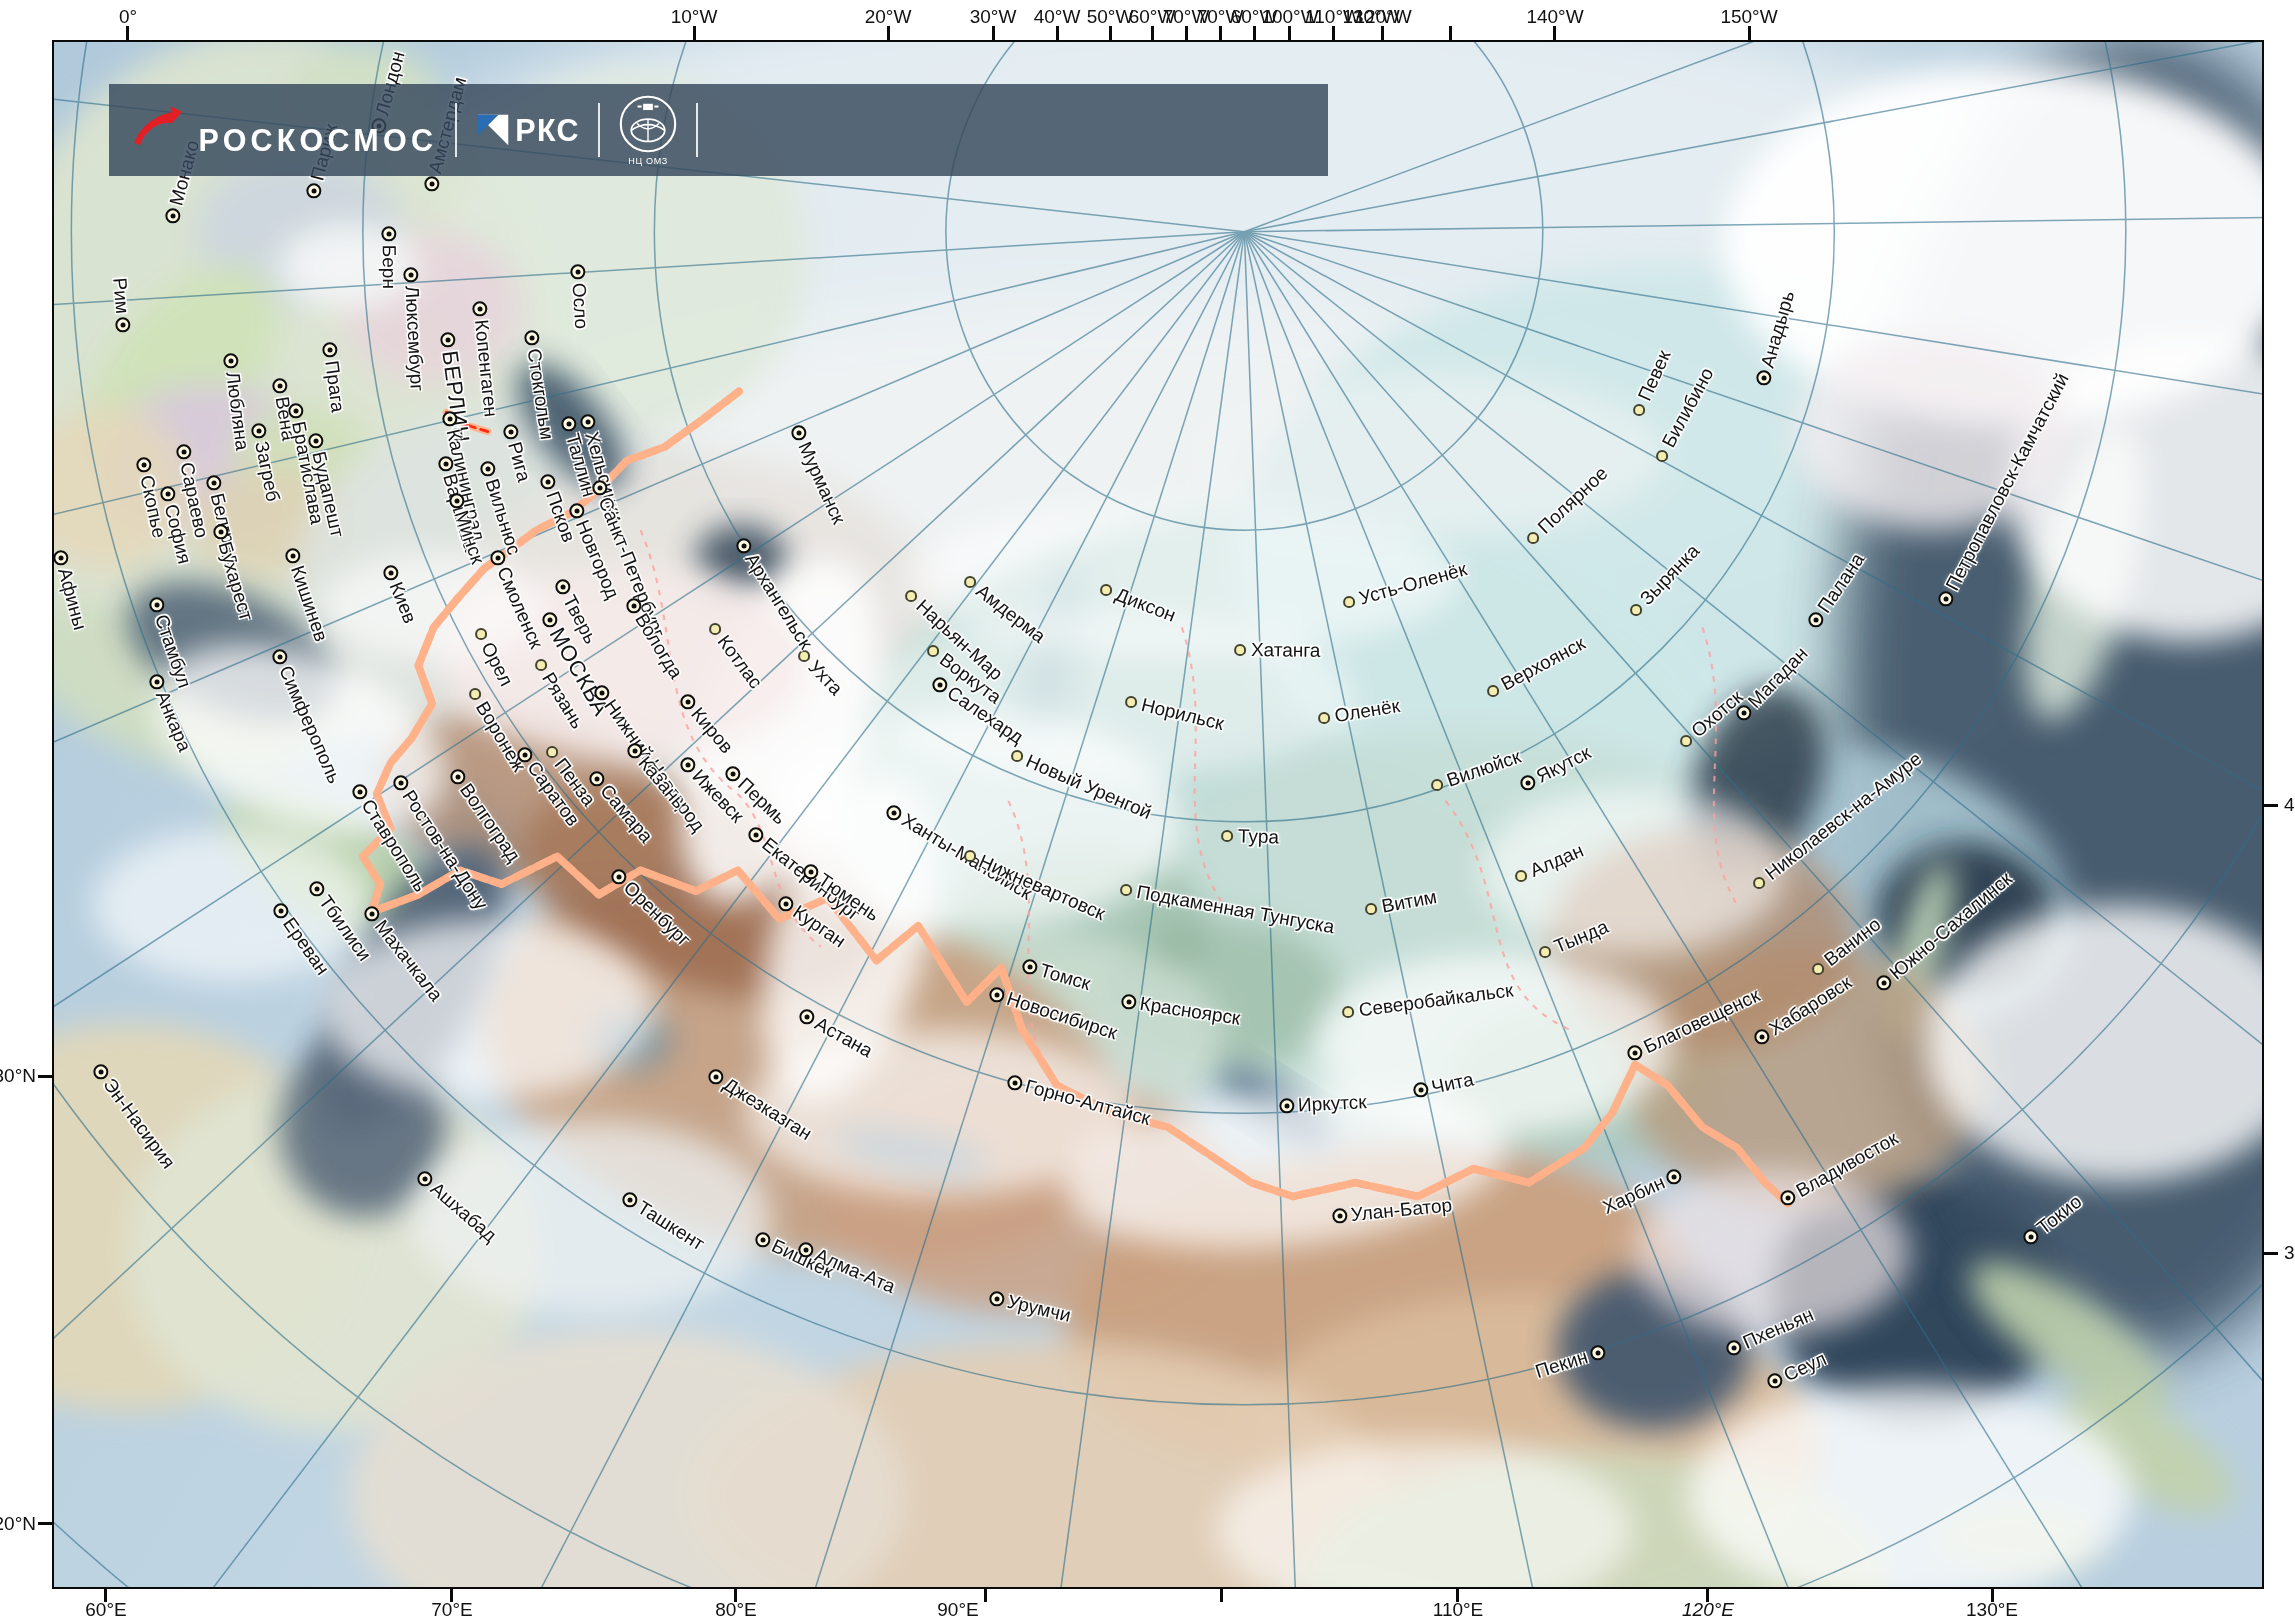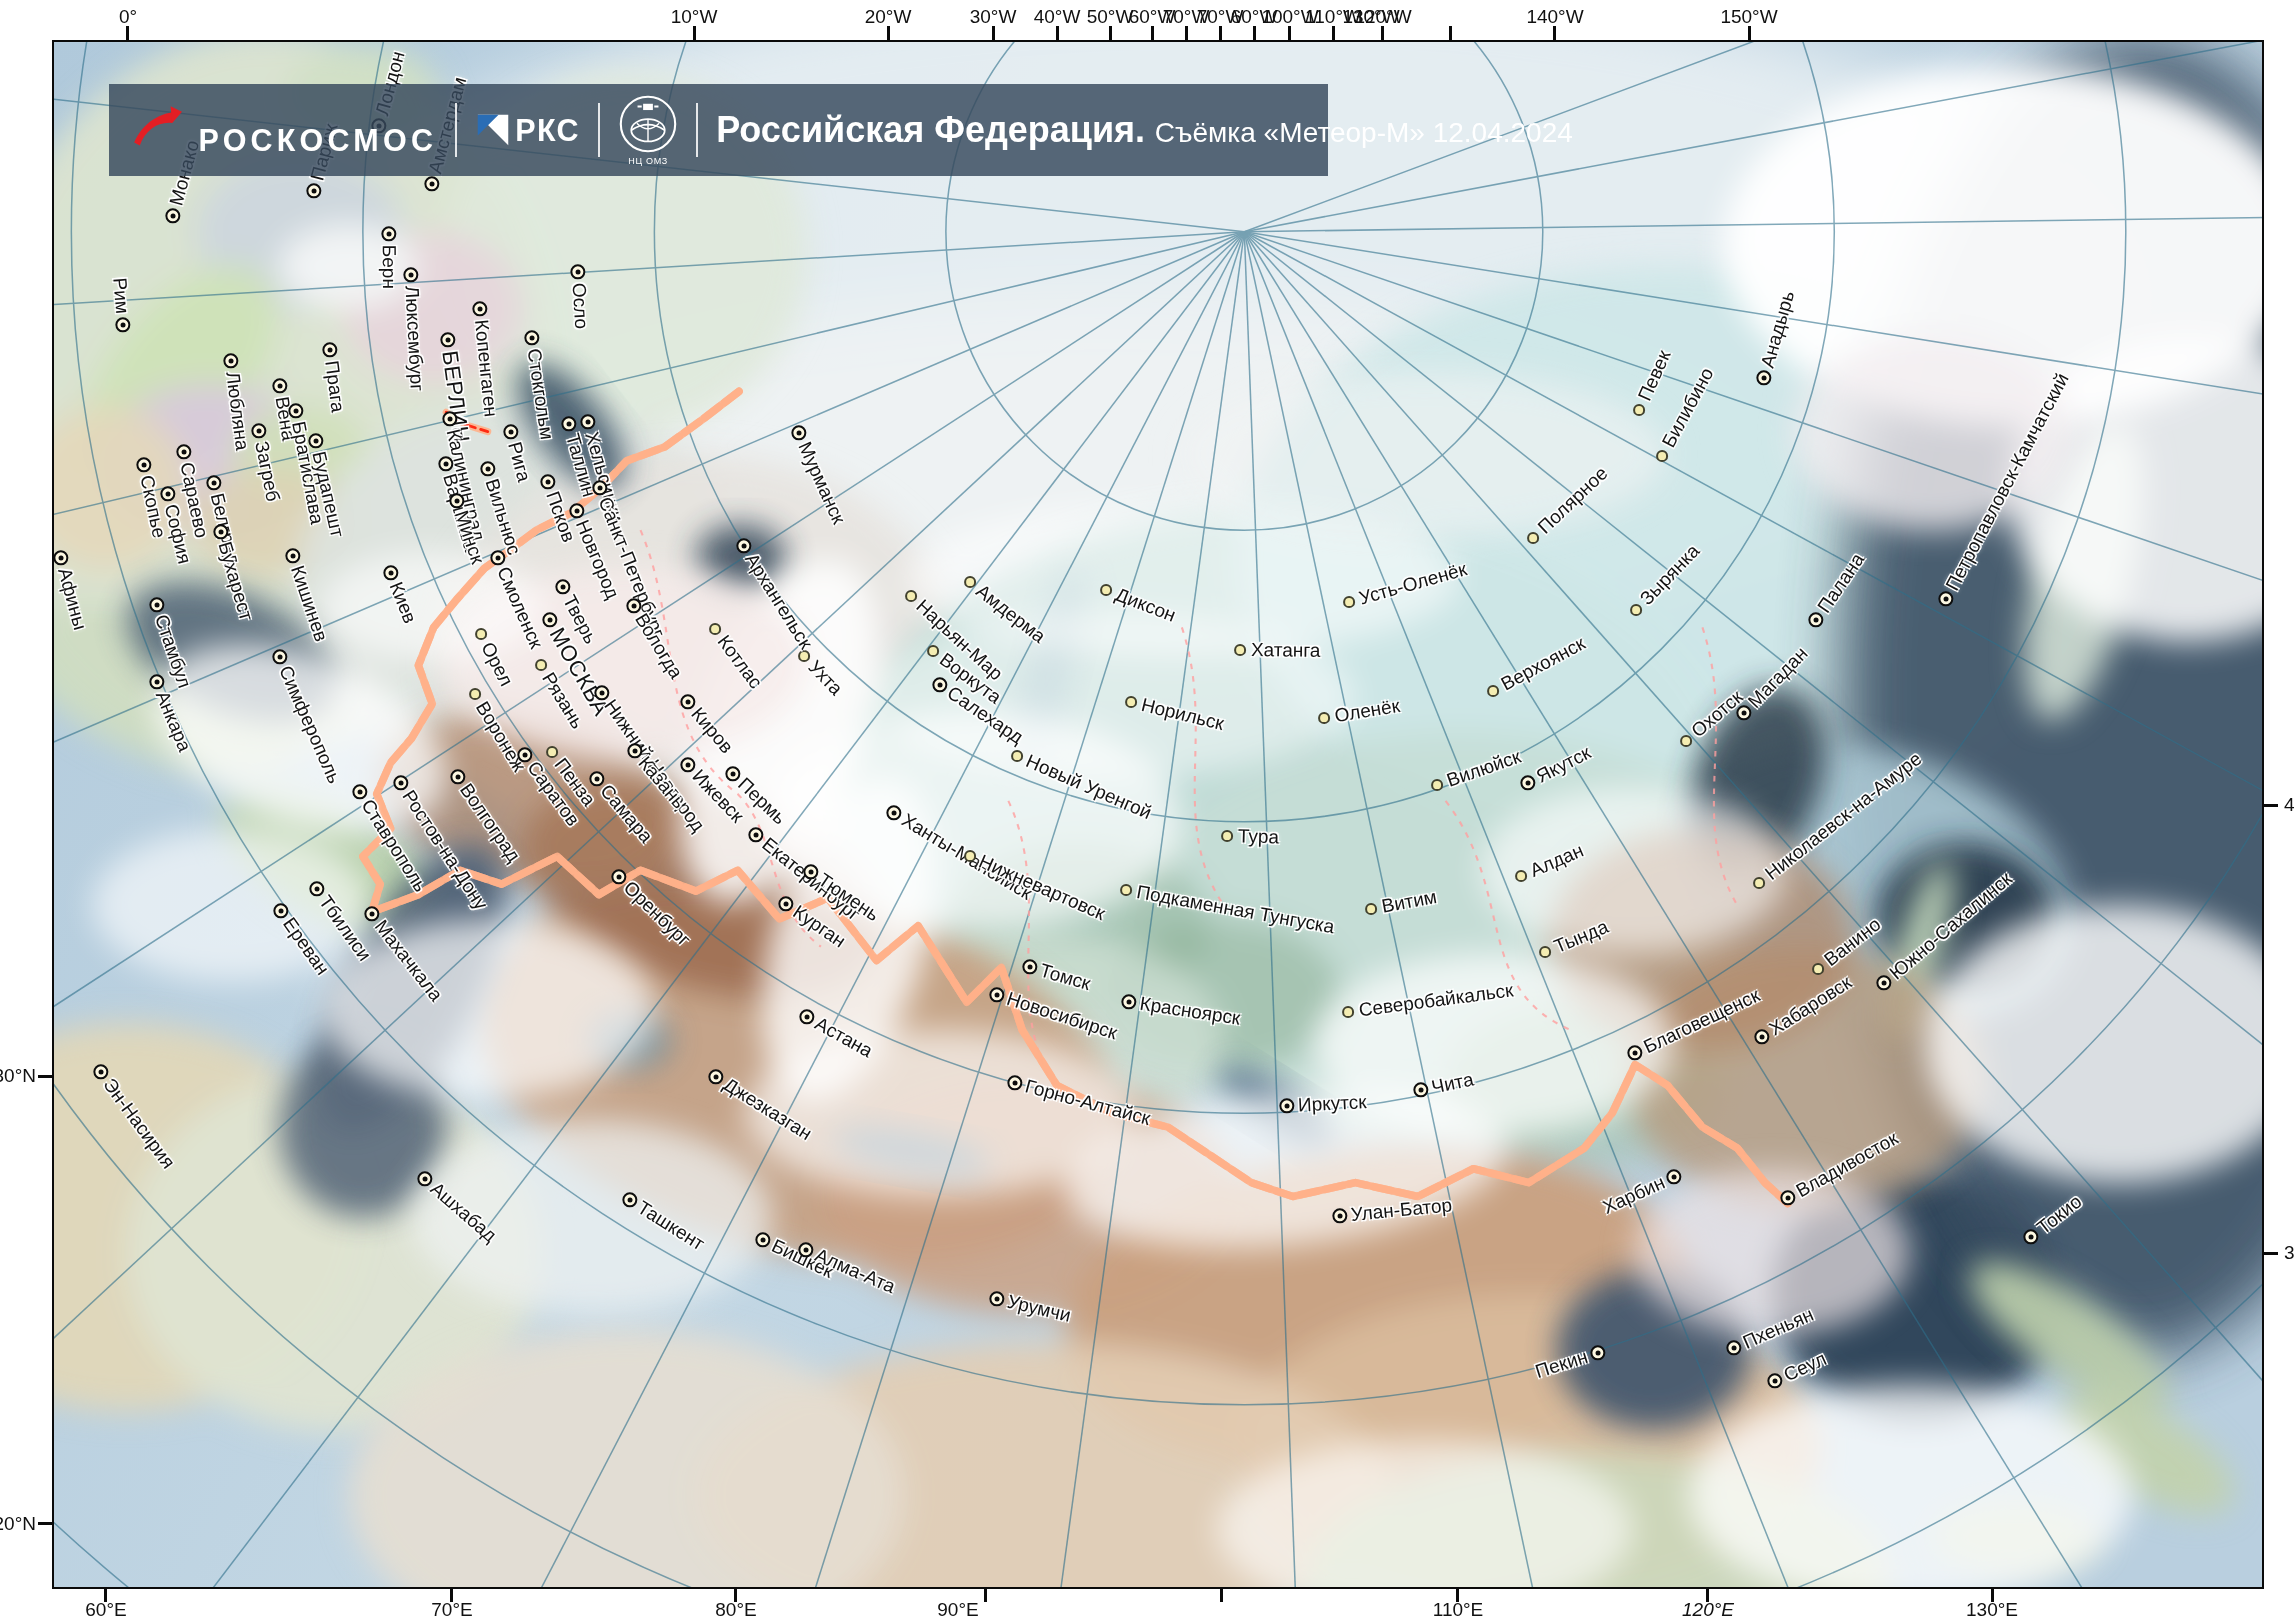--- a/index.html
+++ b/index.html
@@ -734,24 +734,20 @@
           <circle cx="43" cy="43" r="39" fill="none" stroke="#ffffff" stroke-width="3"></circle>
           <ellipse cx="43" cy="52" rx="24" ry="16" fill="none" stroke="#ffffff" stroke-width="2.5"></ellipse>
           <path d="M19 52 Q43 36 67 52" fill="none" stroke="#ffffff" stroke-width="2.5"></path>
           <path d="M43 36 V68 M27 42 Q43 58 59 42" fill="none" stroke="#ffffff" stroke-width="2"></path>
           <rect x="36" y="14" width="14" height="9" fill="#ffffff"></rect>
           <path d="M28 18 h6 M52 18 h6" stroke="#ffffff" stroke-width="3"></path>
         </svg>
         <span class="word">НЦ ОМЗ</span>
       </div>
       <div class="hsep"></div>
-      <div id="titlebox">
-        <span id="map-title">Российская Федерация.</span>
-        <span id="map-subtitle">Съёмка «Метеор-М» 12.04.2024</span>
-      </div>
     </div>
 
   </div>
 
   <div id="ticks">
       <div class="tick h" style="left: 126px; top: 26px;"></div>
       <div class="ticklab top" style="left: 128px;">0°</div>
       <div class="tick h" style="left: 693px; top: 26px;"></div>
       <div class="ticklab top" style="left: 694px;">10°W</div>
       <div class="tick h" style="left: 887px; top: 26px;"></div>

